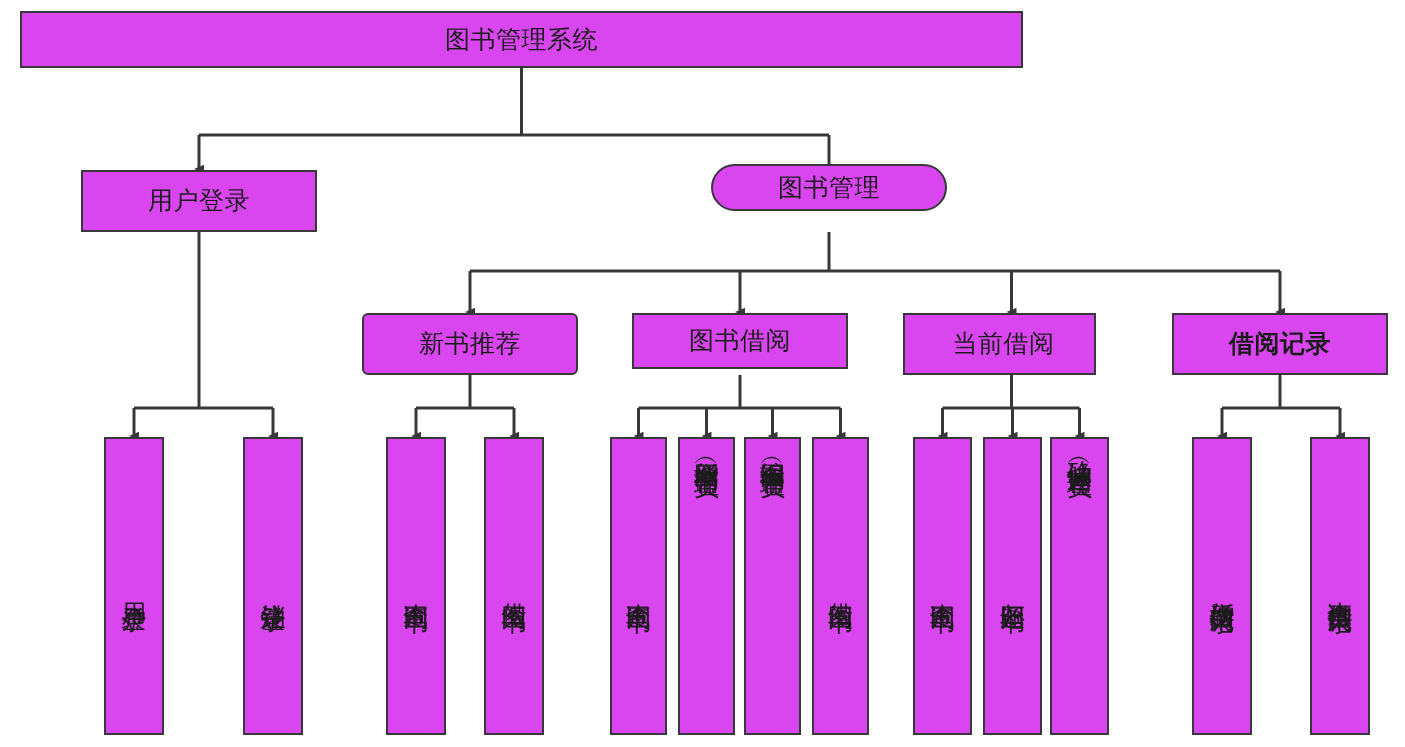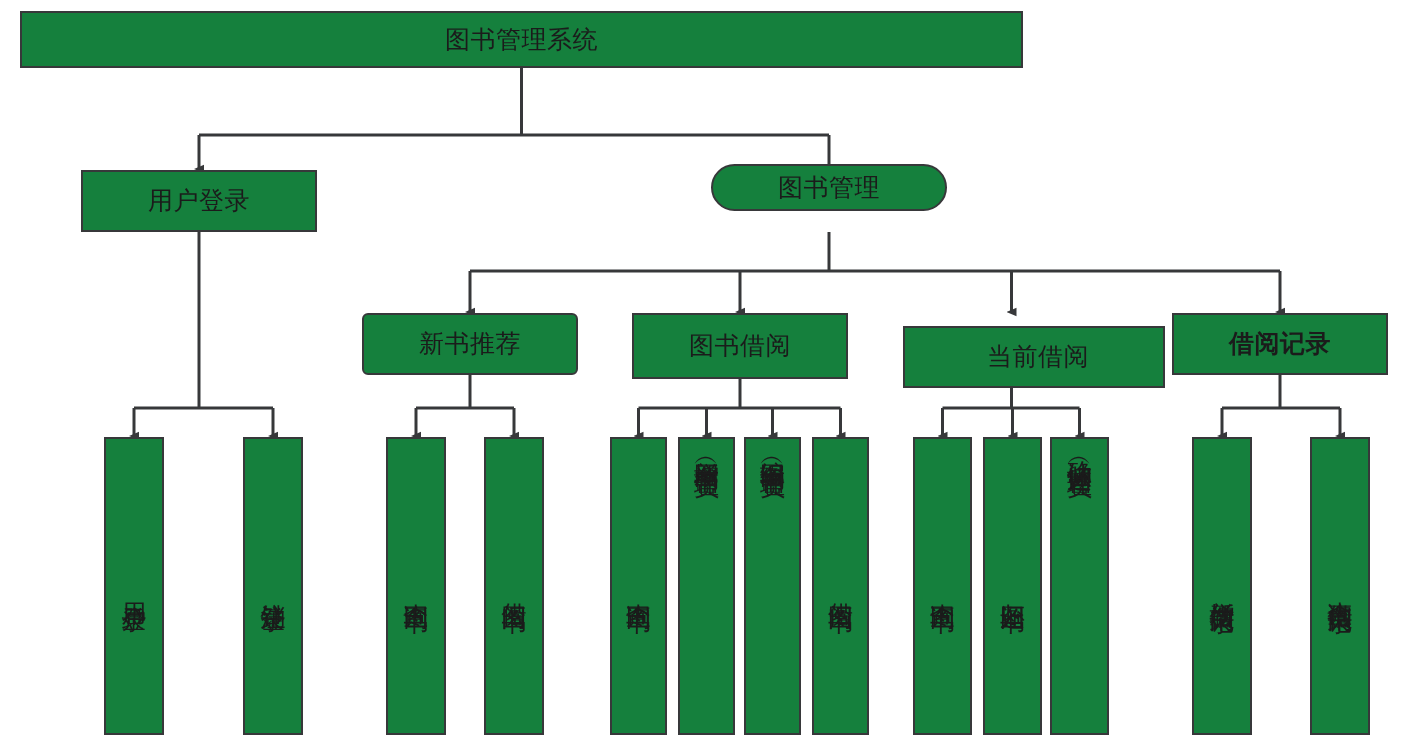--- a/index.html
+++ b/index.html
@@ -22,21 +22,21 @@
     position: absolute;
     left: 0;
     top: 0;
     width: 1405px;
     height: 747px;
     pointer-events: none;
   }
   .node {
     position: absolute;
     box-sizing: border-box;
-    background: #15803d;
+    background: #d946ef;
     border: 2.5px solid #37383a;
     display: flex;
     align-items: center;
     justify-content: center;
     z-index: 2;
   }
   .node .label {
     color: #1b1b1b;
     text-align: center;
     line-height: 1.02;
@@ -131,24 +131,24 @@
       </div>
       <div class="node horiz" style="left: 81px; top: 170px; width: 236px; height: 62px;">
         <span class="label">用户登录</span>
       </div>
       <div class="node horiz" style="left: 711px; top: 164px; width: 236px; height: 47px; border-radius: 28px;">
         <span class="label">图书管理</span>
       </div>
       <div class="node horiz" style="left: 362px; top: 313px; width: 216px; height: 62px; border-radius: 6px;">
         <span class="label">新书推荐</span>
       </div>
-      <div class="node horiz" style="left: 632px; top: 313px; width: 216px; height: 66px;">
+      <div class="node horiz" style="left: 632px; top: 313px; width: 216px; height: 56px;">
         <span class="label">图书借阅</span>
       </div>
-      <div class="node horiz" style="left: 903px; top: 326px; width: 262px; height: 62px; padding-left: 8px;">
+      <div class="node horiz" style="left: 903px; top: 313px; width: 193px; height: 62px; padding-left: 8px;">
         <span class="label">当前借阅</span>
       </div>
       <div class="node horiz" style="left: 1172px; top: 313px; width: 216px; height: 62px; font-weight: bold;">
         <span class="label">借阅记录</span>
       </div>
       <div class="node vert centered" style="left: 104px; top: 437px; width: 60px; height: 298px;">
         <span class="label">用户登录</span>
       </div>
       <div class="node vert centered" style="left: 243px; top: 437px; width: 60px; height: 298px;">
         <span class="label">注销登录</span>

